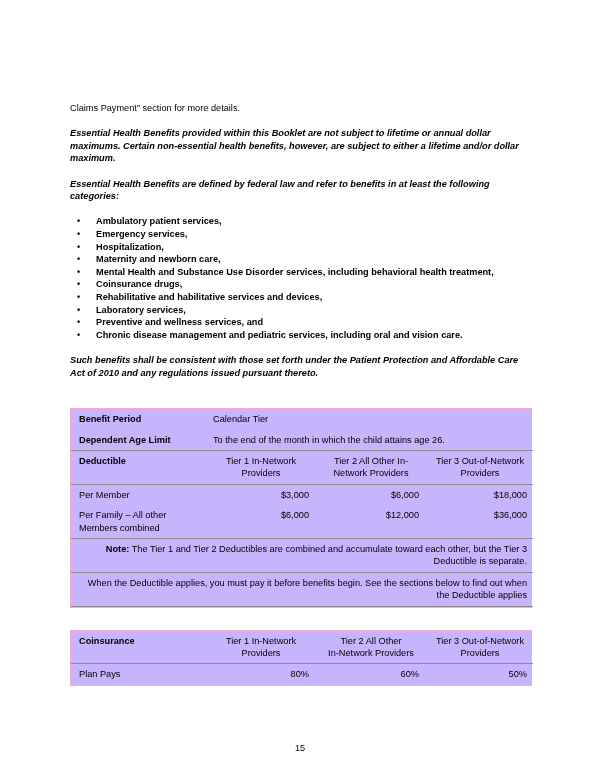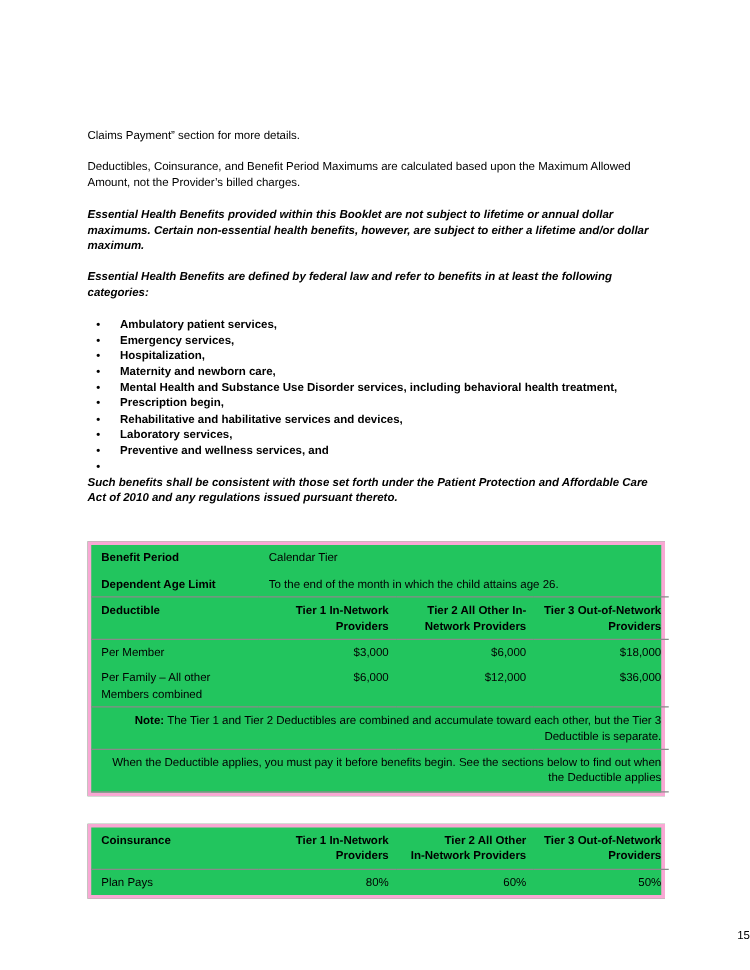--- a/index.html
+++ b/index.html
@@ -58,42 +58,42 @@
   ul.eh-list li .bullet {
     position: absolute;
     left: 7px;
     top: 0;
     font-size: 9px;
     line-height: 12.6px;
   }
 
   
   .tbl-wrap {
-    border: 3px solid #f9a8d4;
-    background: #22c55e;
+    border: 1px solid #f9a8d4;
+    background: #c4b5fd;
     box-sizing: border-box;
   }
   table.doc-tbl {
     border-collapse: collapse;
     width: 100%;
     table-layout: fixed;
   }
   table.doc-tbl td {
     font-size: 9.2px;
     line-height: 12.4px;
     vertical-align: top;
     padding: 4px 6px 4px 8px;
     border: 0;
   }
   td.lbl-b {
     font-weight: bold;
   }
   td.ctr {
-    text-align: right;
-    font-weight: bold;
+    text-align: center;
+    font-weight: normal;
   }
   td.ctr-n {
     text-align: right;
     font-weight: normal;
   }
   tr.rule-below > td {
     border-bottom: 1px solid #8a8a8a;
   }
   .col-1 { width: 134px; }
   .col-2 { width: 110px; }
@@ -118,50 +118,49 @@
 
   .gap-between-tables {
     height: 22px;
   }
 
   .page-number {
     position: absolute;
     left: 0;
     top: 702px;
     width: 600px;
-    text-align: right;
+    text-align: center;
     font-size: 9.2px;
     line-height: 12px;
   }
 </style>
 </head>
 <body>
 
 <div class="page">
   <div class="content">
 
     <p class="para">Claims Payment” section for more details.</p>
 
-    <p class="para">Deductibles, Coinsurance, and Benefit Period Maximums are calculated based upon the Maximum Allowed Amount, not the Provider’s billed charges.</p>
 
     <p class="para bold">Essential Health Benefits provided within this Booklet are not subject to lifetime or annual dollar maximums.  Certain non-essential health benefits, however, are subject to either a lifetime and/or dollar maximum.</p>
 
     <p class="para bold">Essential Health Benefits are defined by federal law and refer to benefits in at least the following categories:</p>
 
     <ul class="eh-list">
       <li><span class="bullet">•</span><span>Ambulatory patient services,</span></li>
       <li><span class="bullet">•</span><span>Emergency services,</span></li>
       <li><span class="bullet">•</span><span>Hospitalization,</span></li>
       <li><span class="bullet">•</span><span>Maternity and newborn care,</span></li>
       <li><span class="bullet">•</span><span>Mental Health and Substance Use Disorder services, including behavioral health treatment,</span></li>
-      <li><span class="bullet">•</span><span>Prescription begin,</span></li>
+      <li><span class="bullet">•</span><span>Coinsurance drugs,</span></li>
       <li><span class="bullet">•</span><span>Rehabilitative and habilitative services and devices,</span></li>
       <li><span class="bullet">•</span><span>Laboratory services,</span></li>
       <li><span class="bullet">•</span><span>Preventive and wellness services, and</span></li>
-      <li><span class="bullet">•</span></li>
+      <li><span class="bullet">•</span><span>Chronic disease management and pediatric services, including oral and vision care.</span></li>
     </ul>
 
     <p class="para bold">Such benefits shall be consistent with those set forth under the Patient Protection and Affordable Care Act of 2010 and any regulations issued pursuant thereto.</p>
 
     <div style="height:16px"></div>
 
     <div class="tbl-wrap">
       <table class="doc-tbl">
         <colgroup>
           <col class="col-1">

